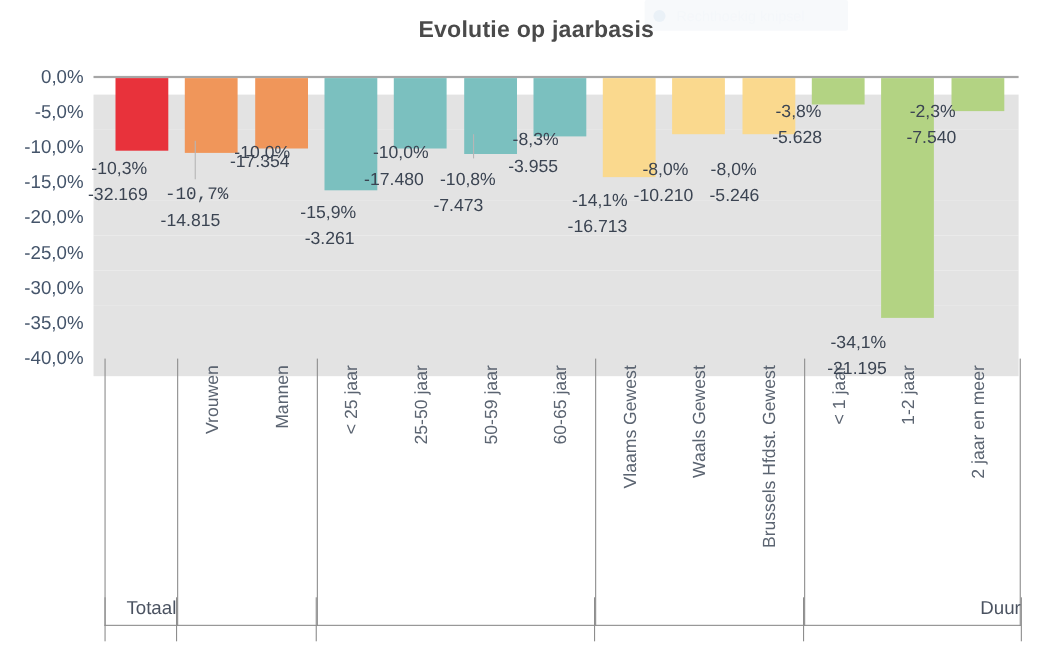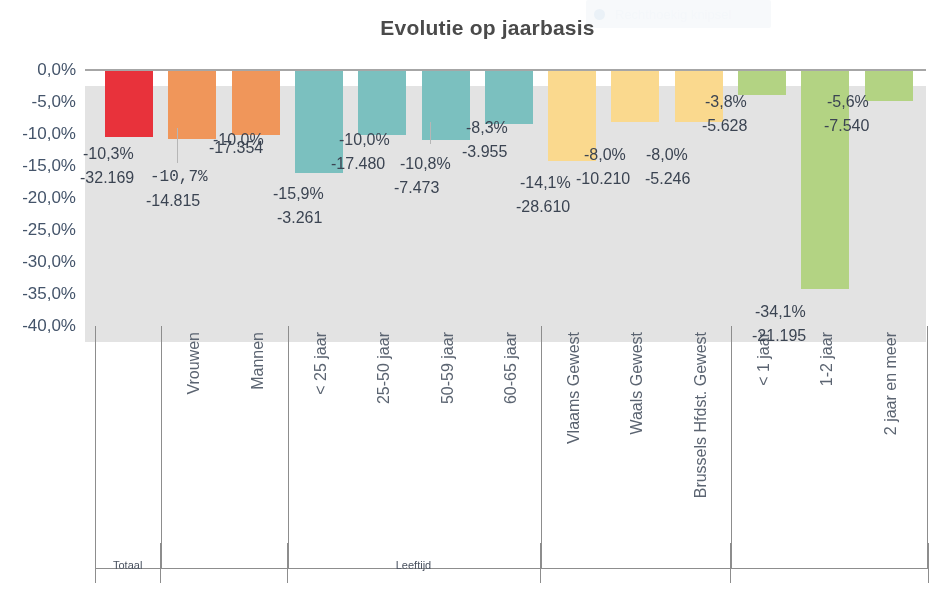--- a/index.html
+++ b/index.html
@@ -99,23 +99,23 @@
     background: #8d8d8d;
   }
   
   #grp-row {
     position: absolute;
     left: 95px; top: 543px;
     width: 833px; height: 40px;
   }
   .grp-label {
     position: absolute;
-    top: 16px;
-    font-size: 11px; color: #4a5260;
-    text-align: center;
+    top: 0;
+    font-size: 17px; color: #4a5260;
+    text-align: right;
   }
   .grp-tick {
     position: absolute;
     top: 0; width: 1px; height: 40px;
     background: #8d8d8d;
   }
 </style>
 </head>
 <body>
 
@@ -186,43 +186,43 @@
     <div class="grp-sep" style="left: 635px;"></div>
   </div>
 <div id="grp-row">
     <div class="grp-tick" style="left: 0px;"></div>
     <div class="grp-tick" style="left: 65.3px;"></div>
     <div class="grp-tick" style="left: 191.9px;"></div>
     <div class="grp-tick" style="left: 445.1px;"></div>
     <div class="grp-tick" style="left: 635px;"></div>
     <div class="grp-tick" style="left: 833px;"></div>
     <div class="grp-label" style="left: 0px; width: 65.3px;">Totaal</div>
-    <div class="grp-label" style="left: 191.9px; width: 253.2px;">Leeftijd</div>
+    <div class="grp-label" style="left: 635px; width: 198px;">Duur</div>
   </div>
 
 <div class="dlabel" style="left: 83px; top: 145px;">-10,3%</div>
 <div class="dlabel" style="left: 80px; top: 169px;">-32.169</div>
 <div class="dlabel" style="left: 150px; top: 168px; font-family: Liberation Mono, monospace;">-10,7%</div>
 <div class="dlabel" style="left: 146px; top: 192px;">-14.815</div>
 <div class="dlabel" style="left: 213px; top: 131px;">-10,0%</div>
 <div class="dlabel" style="left: 209px; top: 139px;">-17.354</div>
 <div class="dlabel" style="left: 273px; top: 185px;">-15,9%</div>
 <div class="dlabel" style="left: 277px; top: 209px;">-3.261</div>
 <div class="dlabel" style="left: 339px; top: 131px;">-10,0%</div>
 <div class="dlabel" style="left: 331px; top: 155px;">-17.480</div>
 <div class="dlabel" style="left: 400px; top: 155px;">-10,8%</div>
 <div class="dlabel" style="left: 394px; top: 179px;">-7.473</div>
 <div class="dlabel" style="left: 466px; top: 119px;">-8,3%</div>
 <div class="dlabel" style="left: 462px; top: 143px;">-3.955</div>
 <div class="dlabel" style="left: 520px; top: 174px;">-14,1%</div>
-<div class="dlabel" style="left: 516px; top: 198px;">-28.610</div>
+<div class="dlabel" style="left: 516px; top: 198px;">-16.713</div>
 <div class="dlabel" style="left: 584px; top: 146px;">-8,0%</div>
 <div class="dlabel" style="left: 576px; top: 170px;">-10.210</div>
 <div class="dlabel" style="left: 646px; top: 146px;">-8,0%</div>
 <div class="dlabel" style="left: 645px; top: 170px;">-5.246</div>
 <div class="dlabel" style="left: 705px; top: 93px;">-3,8%</div>
 <div class="dlabel" style="left: 702px; top: 117px;">-5.628</div>
 <div class="dlabel" style="left: 755px; top: 303px;">-34,1%</div>
 <div class="dlabel" style="left: 752px; top: 327px;">-21.195</div>
-<div class="dlabel" style="left: 827px; top: 93px;">-5,6%</div>
+<div class="dlabel" style="left: 827px; top: 93px;">-2,3%</div>
 <div class="dlabel" style="left: 824px; top: 117px;">-7.540</div>
 <div class="leader" style="left: 177px; top: 128px; height: 35px;"></div>
 <div class="leader" style="left: 430px; top: 122px; height: 22px;"></div>
 
 </body></html>

